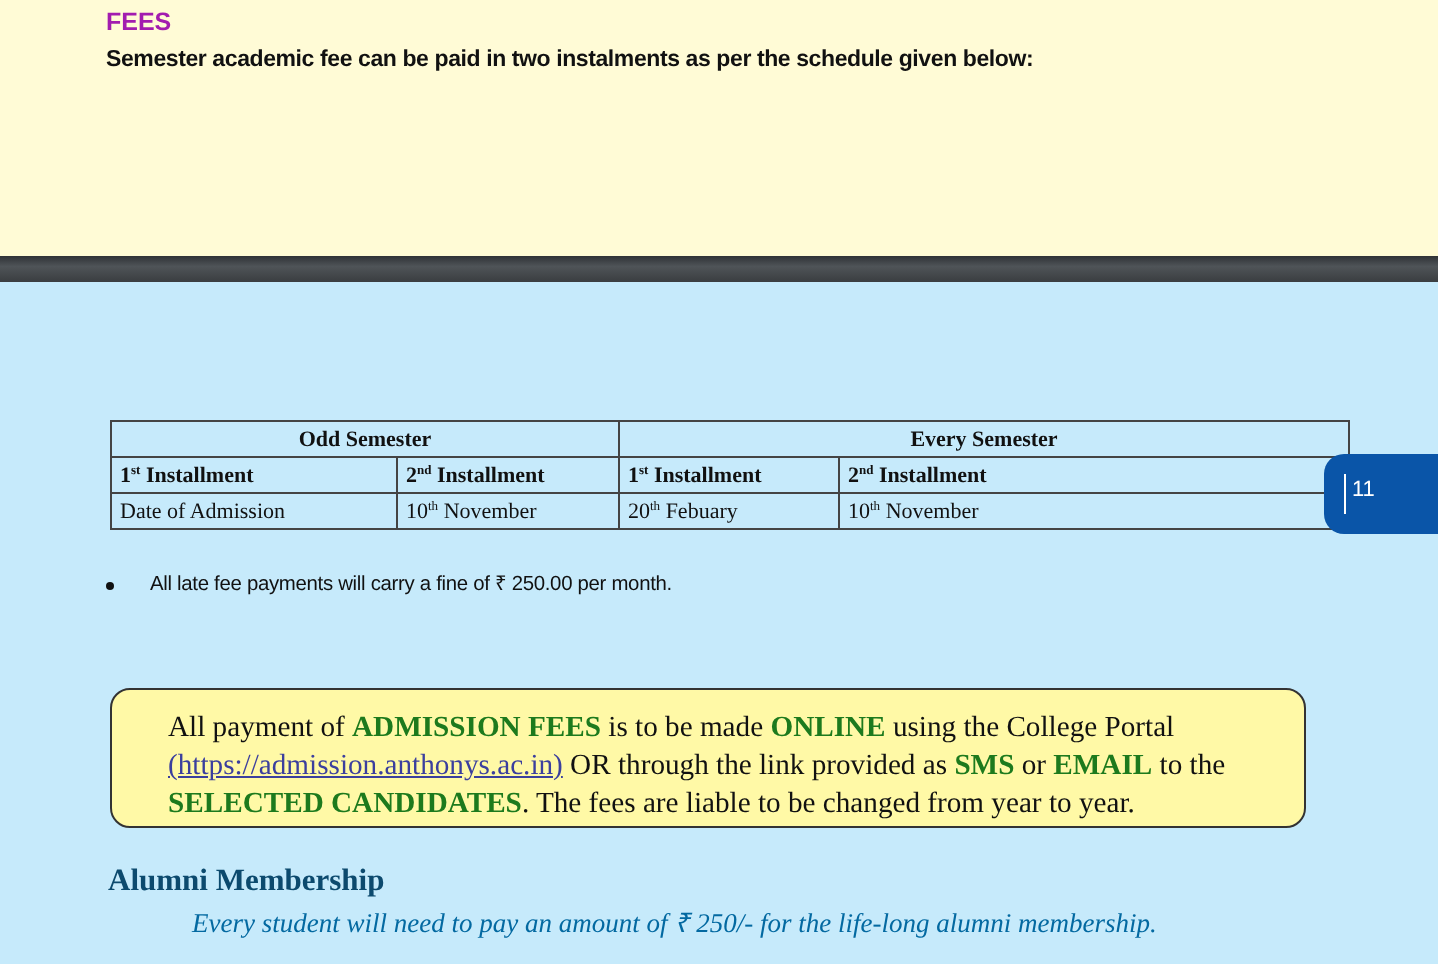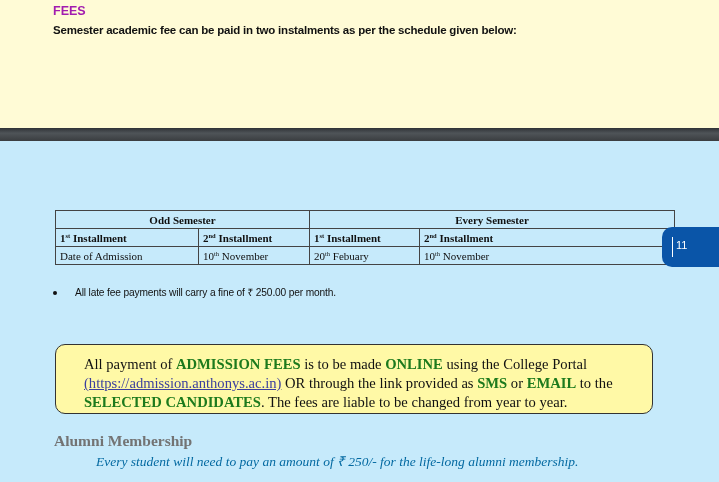--- a/index.html
+++ b/index.html
@@ -67,21 +67,21 @@
       box-sizing: border-box;
     }
     .notice p {
       margin: 4px; position: absolute; left: 24px; top: 6px; width: 560px;
       font-family: "Liberation Serif", serif; font-size: 14.6px; line-height: 19px; color: #111;
     }
     .notice .hl { color: #1d7a1d; font-weight: bold; }
     .notice .link { color: #3b3f9e; text-decoration: underline; }
     .alumni-title {
       position: absolute; left: 54px; top: 432px;
-      font-family: "Liberation Serif", serif; font-weight: bold; font-size: 15.5px; color: #737373;
+      font-family: "Liberation Serif", serif; font-weight: bold; font-size: 15.5px; color: #0c4a6e;
     }
     .alumni-text {
       position: absolute; left: 96px; top: 452px;
       font-family: "Liberation Serif", serif; font-size: 13.5px; color: #0369a1; font-style: italic;
     }
   </style>
 </head>
 <body>
 
 <div class="top">

